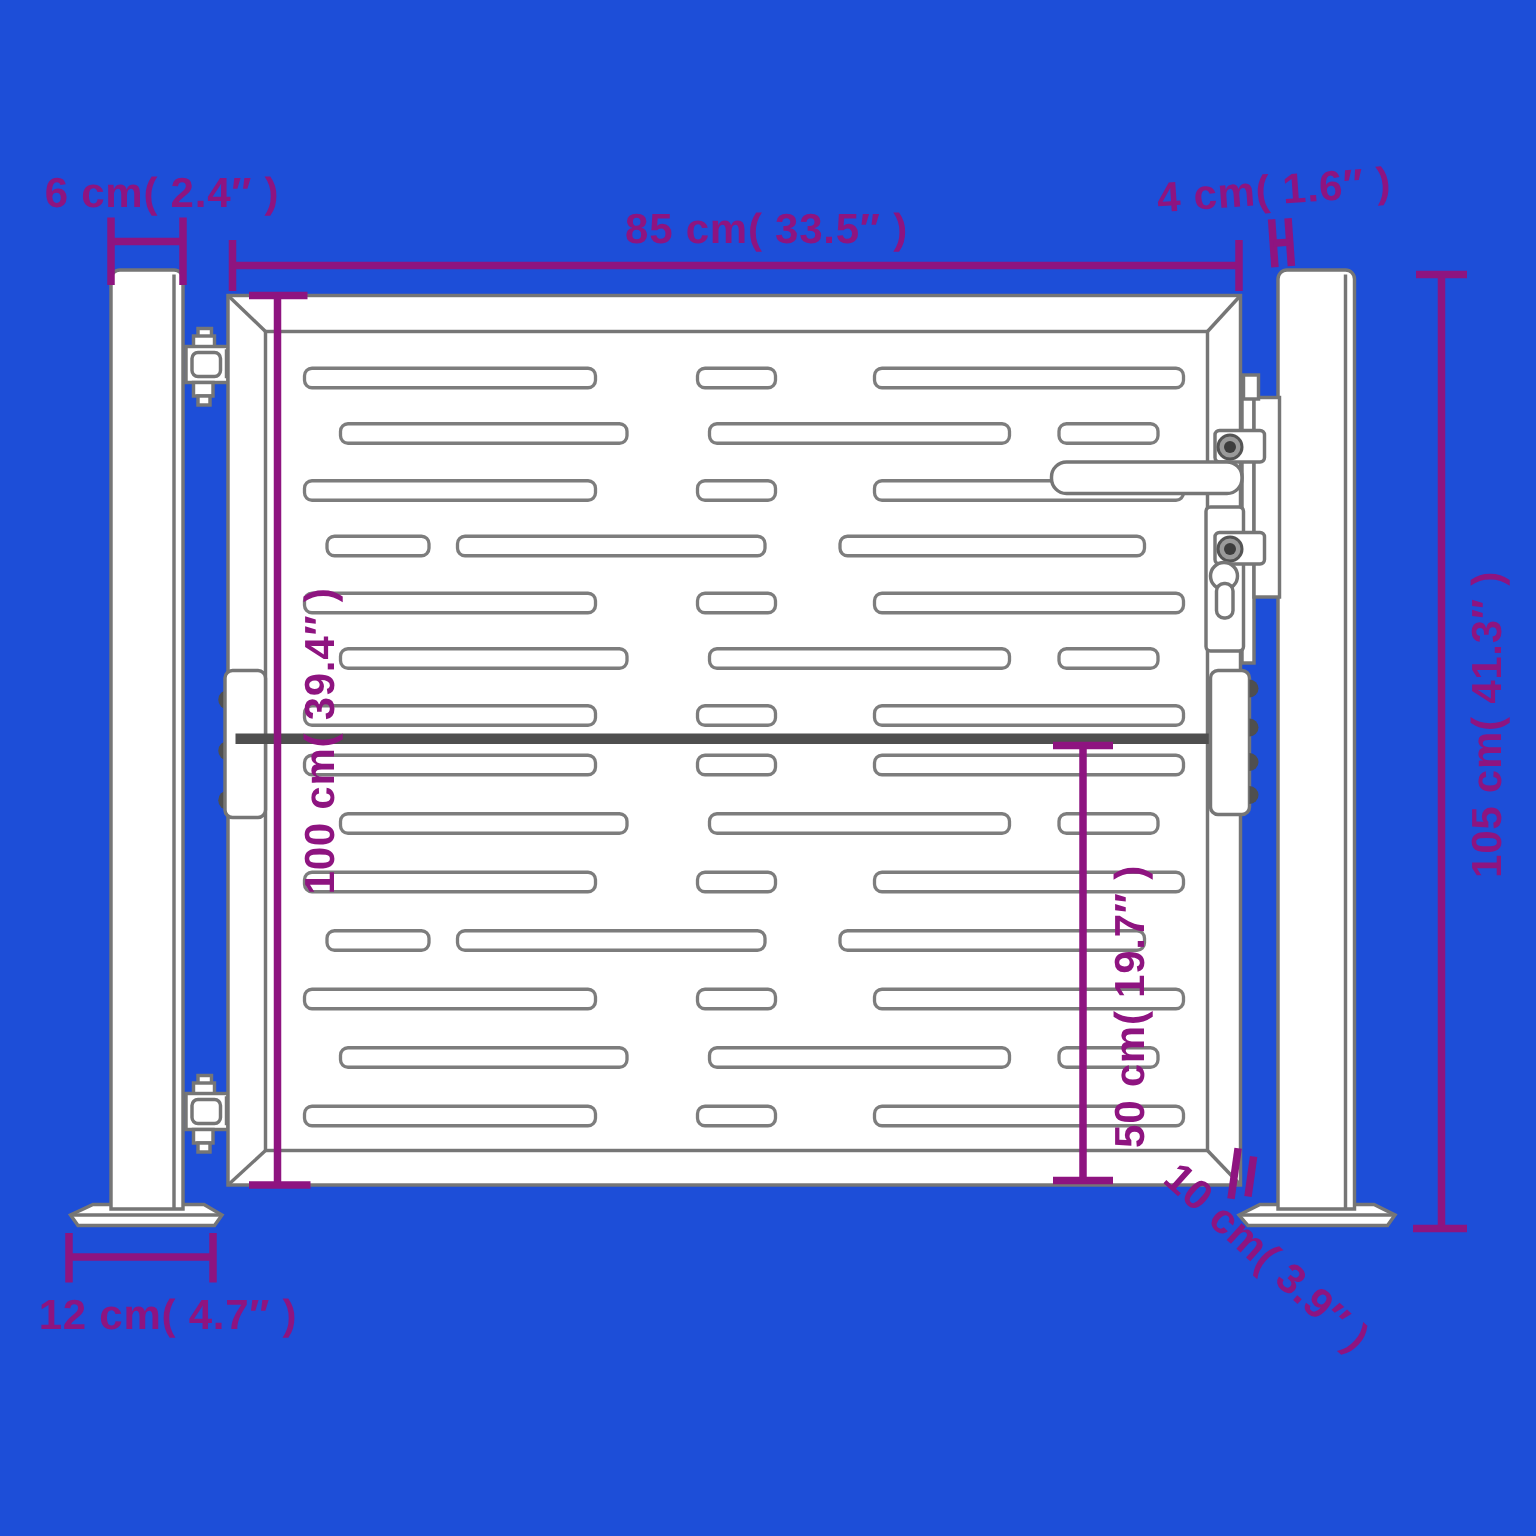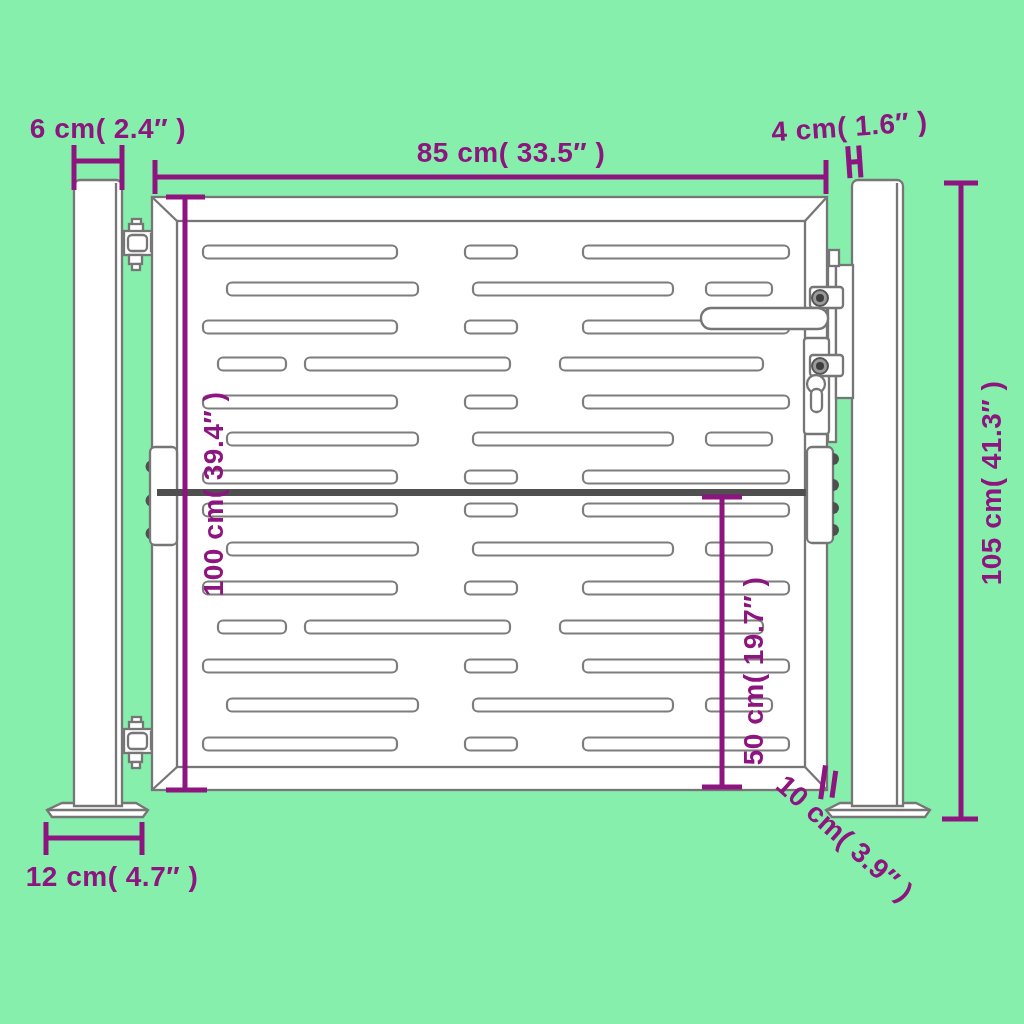--- a/index.html
+++ b/index.html
@@ -1,17 +1,17 @@
 <!DOCTYPE html>
 <html style="--accent: #8e1480; --line: #767676; --dark: #4f4f4f;"><head>
 <meta charset="utf-8">
 <style>
   :root { --accent:#8e1480; --line:#767676; --dark:#4f4f4f; }
   html,body { margin:0; padding:0; background:#fff; }
-  .stage { width:1024px; height:1024px; position:relative; background:#86efac; overflow:hidden; }
+  .stage { width:1024px; height:1024px; position:relative; background:#1d4ed8; overflow:hidden; }
   svg { display:block; }
   .part  { fill:#ffffff; stroke:var(--line); stroke-width:2.3; }
   .ln    { stroke:var(--line); stroke-width:2.3; fill:none; }
   .slot  { fill:#ffffff; stroke:#7d7d7d; stroke-width:2.2; }
   .darkf { fill:var(--dark); stroke:none; }
   .dim   { stroke:var(--accent); stroke-width:5; fill:none; }
   .dim-label {
     fill:var(--accent);
     font:700 28px "Liberation Sans","DejaVu Sans",sans-serif;
     letter-spacing:0.5px;

